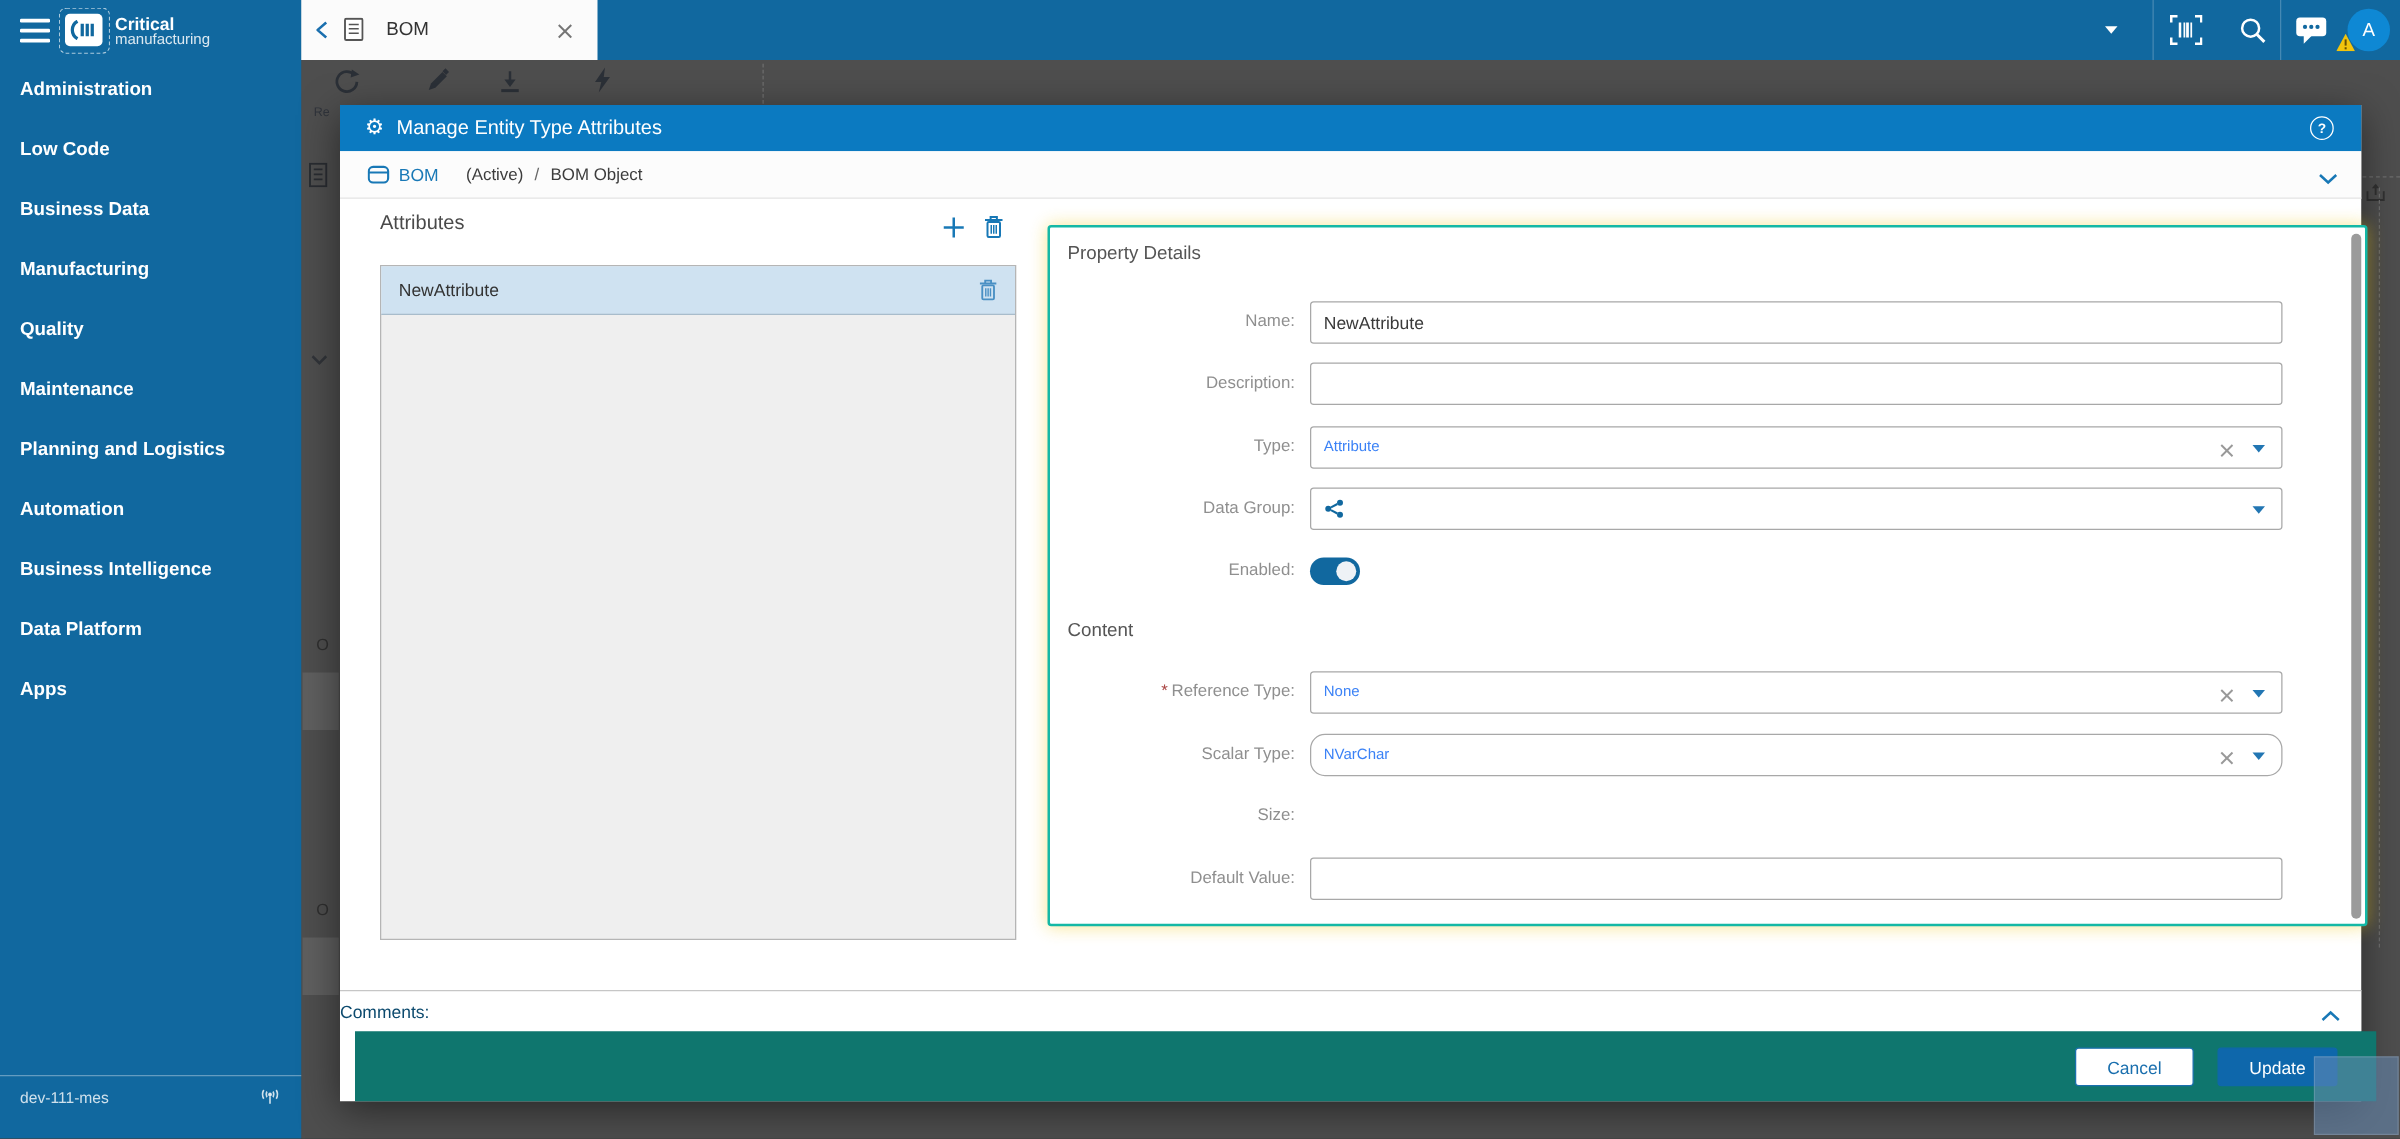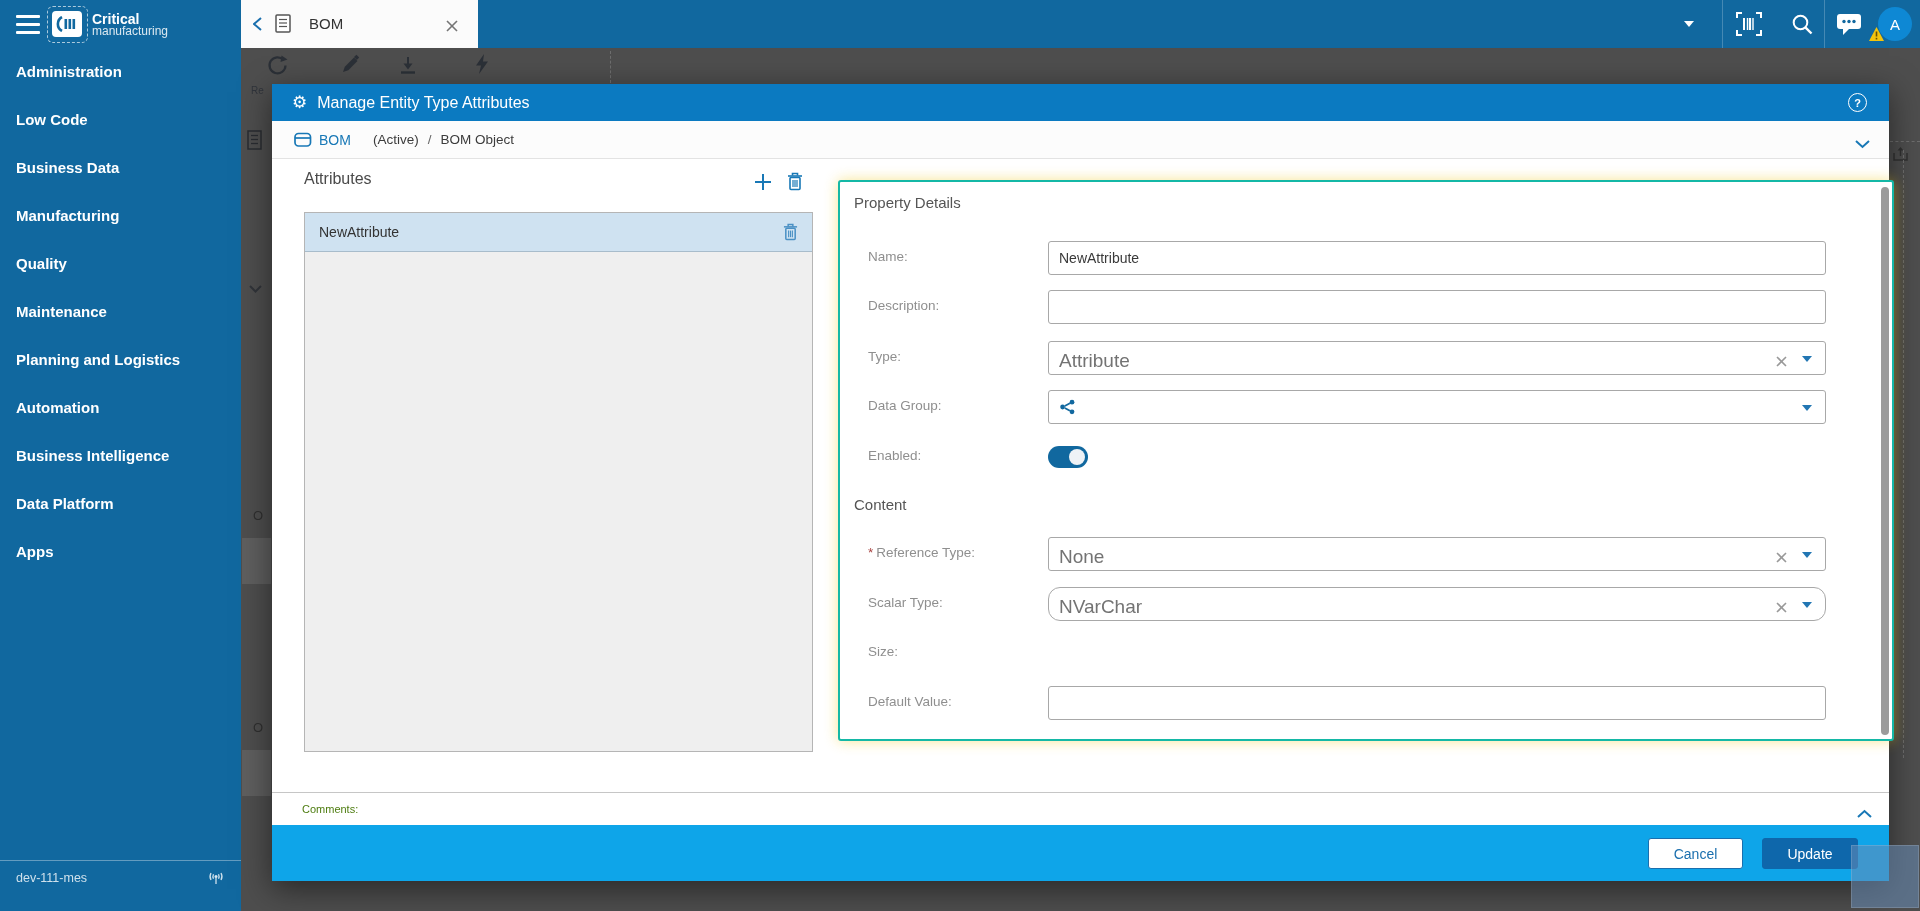--- a/index.html
+++ b/index.html
@@ -48,37 +48,37 @@
   .crumb-obj{color:#3c3c3c;font-size:13.5px;}
   
   .attr-title{left:32px;top:86px;font-size:16px;color:#4a4a4a;}
   .attr-list{left:32px;top:128px;width:509px;height:540px;background:#efefef;border:1px solid #b5b5b5;box-sizing:border-box;}
   .attr-row{height:38px;background:#cfe2f1;border-bottom:1px solid #a8bccb;display:flex;align-items:center;cursor:pointer;}
   .attr-row-label{font-size:14px;color:#333;margin-left:14px;flex:1;}
   
   .prop-panel{left:566px;top:96px;width:1056px;height:561px;background:#fff;border:2px solid #14b8a6;border-radius:3px;
               box-shadow:0 0 14px rgba(240,200,16,.45);box-sizing:border-box;}
   .prop-title{left:14px;top:12px;font-size:15px;color:#555;}
-  .f-label{width:196px;font-size:13.5px;color:#8f8f8f;padding-left:28px;}
+  .f-label{width:196px;text-align:right;font-size:13.5px;color:#8f8f8f;}
   .f-input{left:208px;width:778px;height:34px;border:1px solid #a8a8a8;border-radius:3px;background:#fff;
            font-family:"Liberation Sans",sans-serif;font-size:14px;color:#3a3a3a;padding:0 10px;box-sizing:border-box;outline:none;}
   .f-select{left:208px;width:778px;height:34px;border:1px solid #a8a8a8;border-radius:3px;background:#fff;box-sizing:border-box;cursor:pointer;}
-  .f-select .val{position:absolute;left:10px;top:8px;font-size:19px;color:#737373;}
+  .f-select .val{position:absolute;left:10px;top:8px;font-size:12px;color:#3b82f6;}
   .sel-caret{position:absolute;right:13px;top:14px;width:0;height:0;border-left:5px solid transparent;
              border-right:5px solid transparent;border-top:6px solid #2276b3;}
   .sel-clear{position:absolute;right:38px;top:11px;cursor:pointer;}
   .req{color:#a94442;margin-right:3px;}
   .toggle{left:208px;width:40px;height:22px;border-radius:11px;background:#11689f;cursor:pointer;}
   .knob{position:absolute;right:3px;top:3px;width:16px;height:16px;border-radius:50%;background:#eef2f6;}
   .scroll-thumb{right:3px;top:5px;width:8px;height:548px;background:#9b9b9b;border-radius:4px;cursor:pointer;}
   
   .dlg-comments{left:0;top:708px;width:100%;height:33px;border-top:1px solid #c6c6c6;background:#fff;
                 display:flex;align-items:center;box-sizing:border-box;}
-  .comments-label{font-size:11px;color:#4d7c0f;margin-left:30px;}
-  .dlg-footer{left:0;top:741px;width:100%;height:56px;background:#0ea5e9;}
+  .comments-label{font-size:14px;color:#0c4a6e;}
+  .dlg-footer{left:12px;top:741px;width:100%;height:56px;background:#0f766e;}
   .btn{height:31px;border-radius:3px;font-size:14px;display:flex;align-items:center;justify-content:center;
        box-sizing:border-box;cursor:pointer;}
   .btn-cancel{left:1376px;top:13px;width:95px;background:#fff;border:1px solid #1a6fae;color:#1a6fae;}
   .btn-update{left:1490px;top:13px;width:96px;background:#0e67ab;color:#fff;border:1px solid #0e67ab;}
   .touch-square{left:1851px;top:845px;width:68px;height:63px;background:rgba(104,141,183,.55);z-index:20;
                 box-shadow:inset 0 0 0 1px rgba(255,255,255,.15);}
 </style>
 </head>
 <body>
 

